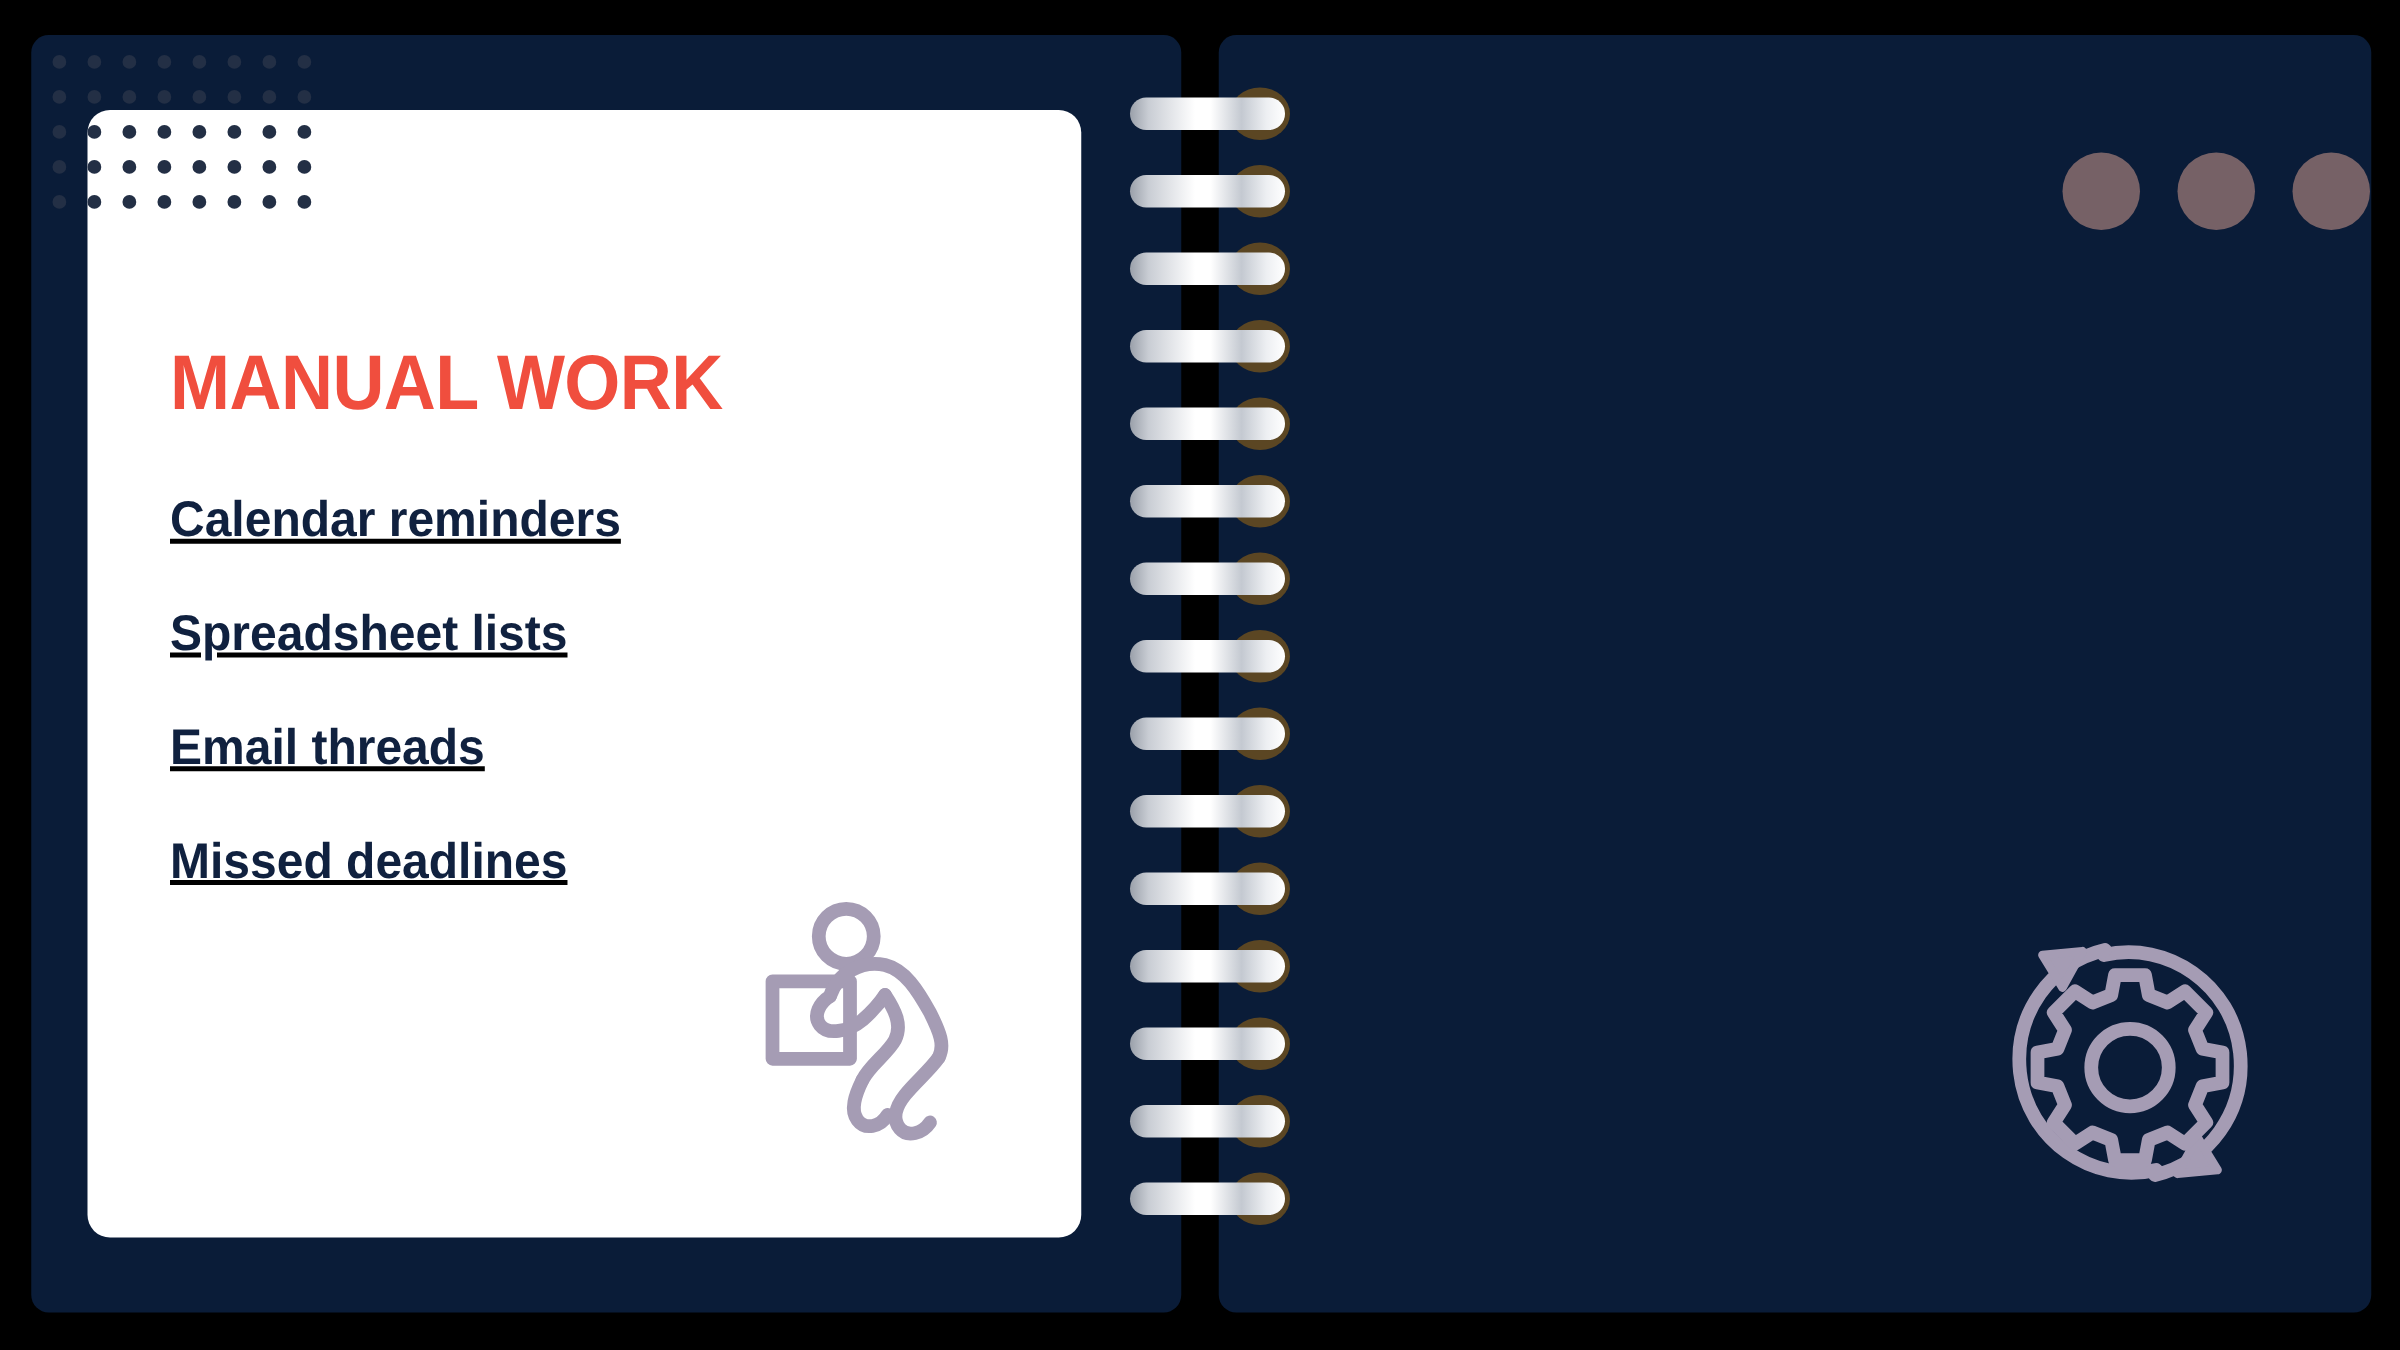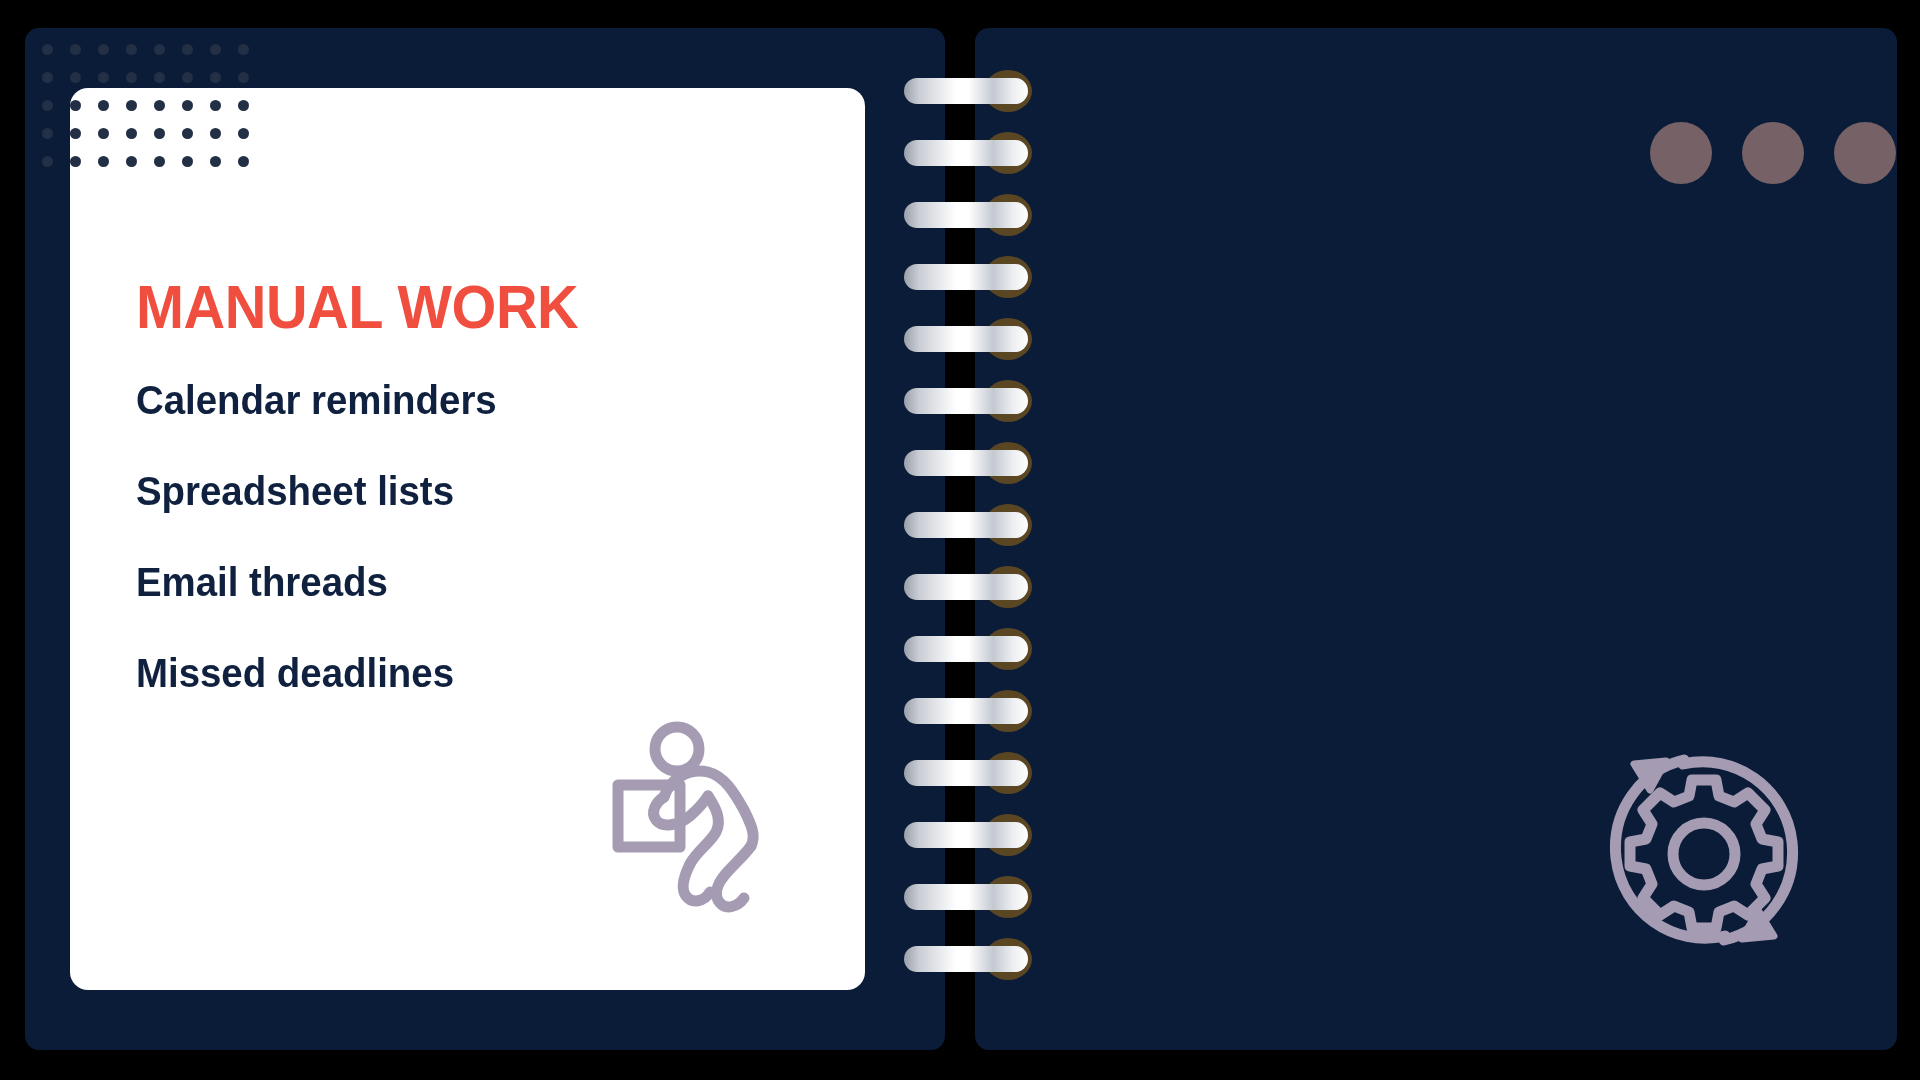--- a/index.html
+++ b/index.html
@@ -107,21 +107,21 @@
     line-height: 1;
     color: #F04E3E;
     transform: scaleX(0.93);
     transform-origin: left center;
     white-space: nowrap;
   }
   #page-left  .card-title { left: 66px; top: 188px; }
   #page-right .card-title { left: 78px; top: 188px; }
 
   .bullet-list { position: absolute; }
-  #page-left  .bullet-list { left: 66px; top: 292px; }
+  #page-left  .bullet-list { left: 66px; top: 308px; text-decoration: underline; }
   #page-right .bullet-list { left: 78px; top: 292px; }
 
   .bullet-item {
     font-family: "Liberation Sans", sans-serif;
     font-weight: 700;
     font-size: 40px;
     line-height: 1;
     color: #10213F;
     white-space: nowrap;
     margin-bottom: 51px;

